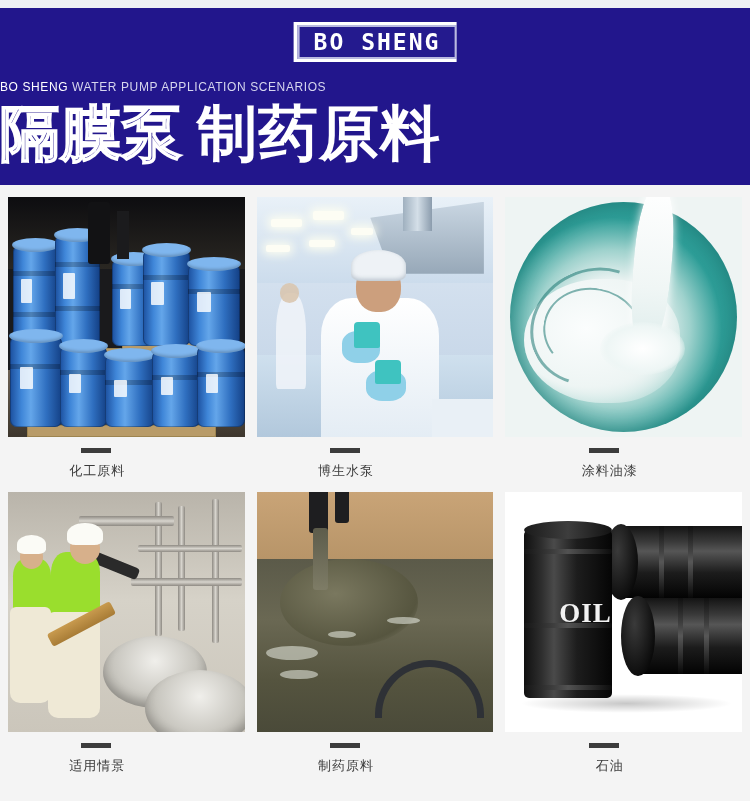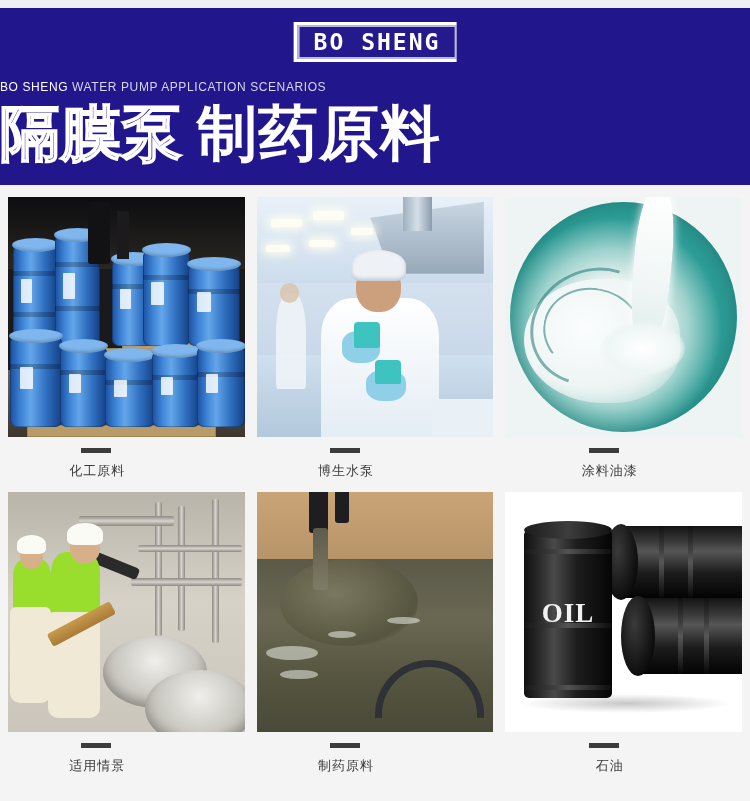--- a/index.html
+++ b/index.html
@@ -326,21 +326,21 @@
     border-radius:50%;
     background:linear-gradient(90deg,#1b1b1b,#3d3d3d,#121212);
   }
   .oil-drum .ring {
     position:absolute; left:0; right:0; height:5px;
     background:linear-gradient(90deg,#151515,#525252,#0c0c0c);
     border-radius:2px;
   }
   .oil-drum .oil-label {
     position:absolute; left:0; right:0; top:40%;
-    text-align:center; color:#f2f2f2;
+    text-align:right; color:#f2f2f2;
     font-size:27px; font-weight:bold; letter-spacing:1px;
     font-family:"Liberation Serif","DejaVu Serif",serif;
   }
   .oil-drum-h {
     position:absolute;
     background:linear-gradient(#141414 0%,#3a3a3a 22%,#565656 35%,#1c1c1c 65%,#030303 100%);
     border-radius:6px;
   }
   .oil-drum-h .face {
     position:absolute; top:-2px; bottom:-2px; width:34px;

